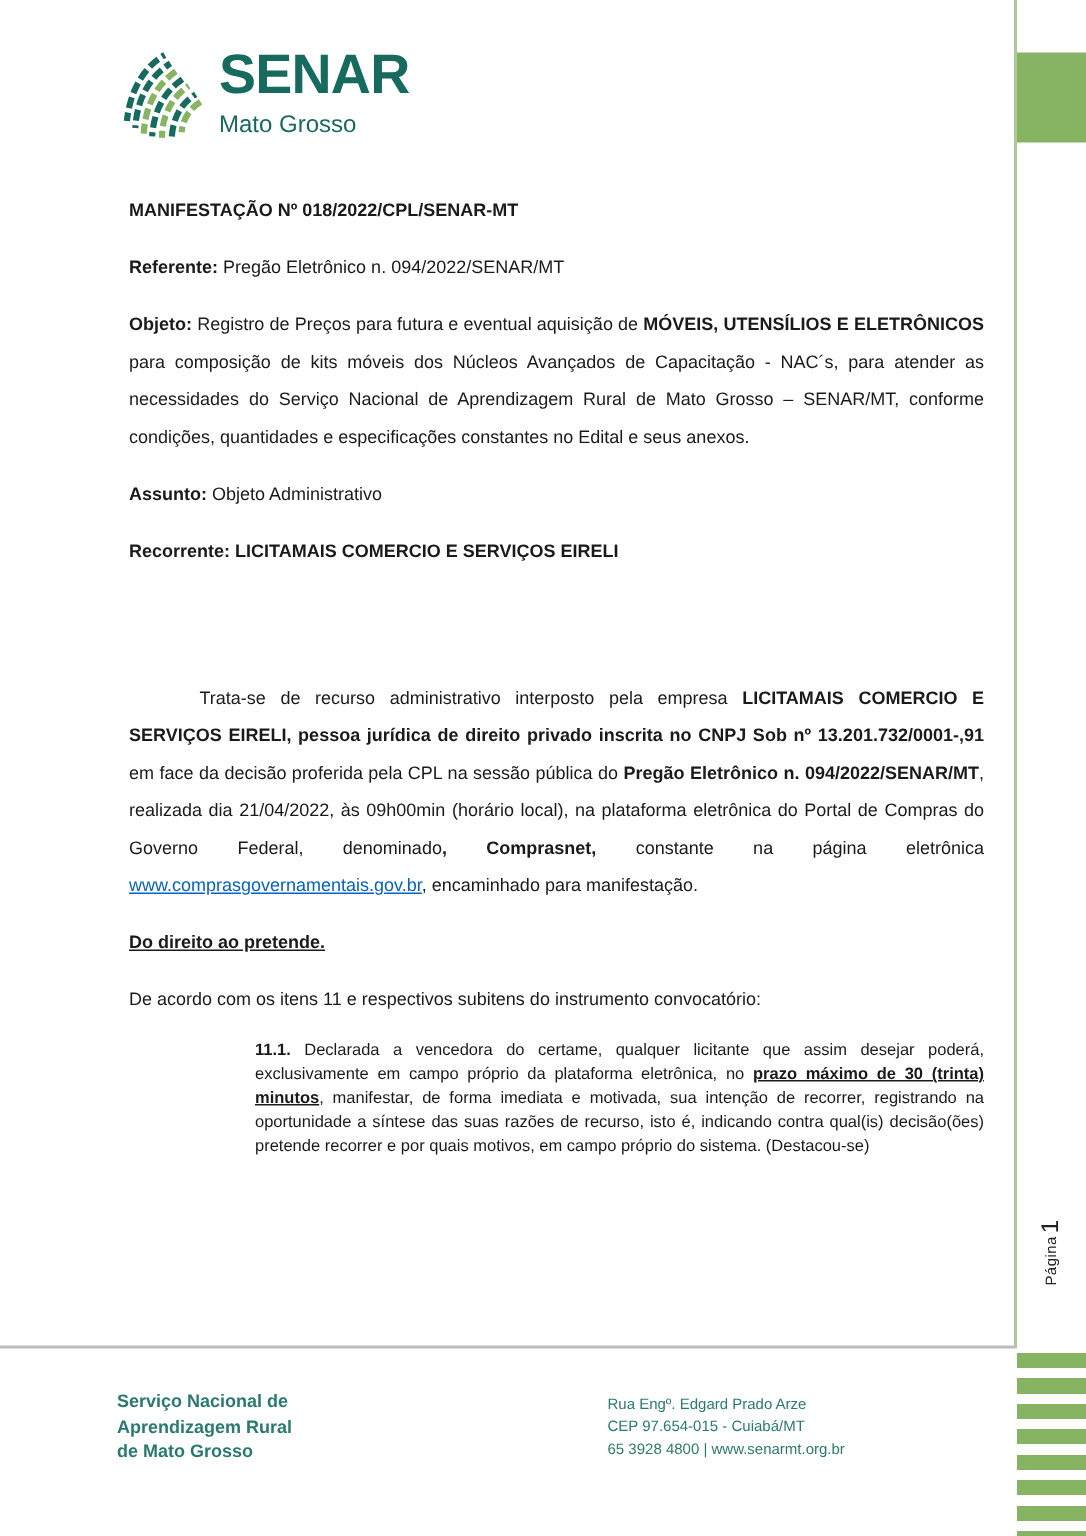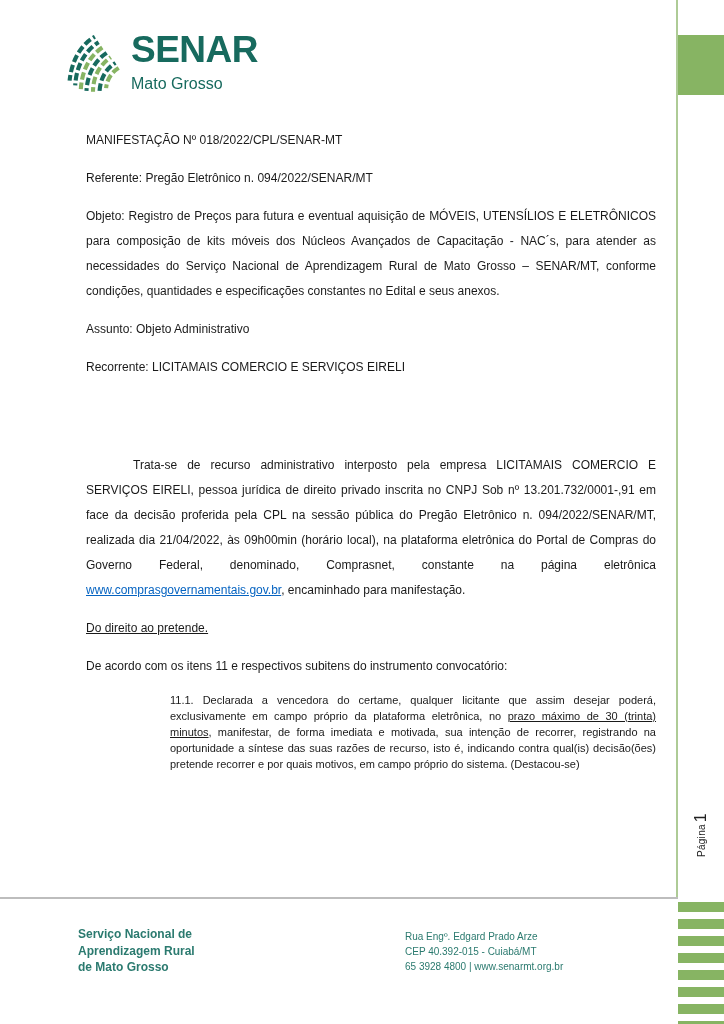--- a/index.html
+++ b/index.html
@@ -18,30 +18,30 @@
   .rail-block{position:absolute;left:678px;top:35px;right:0;height:60px;background:var(--green);}
   .rail-stripes{position:absolute;left:678px;top:902px;right:0;bottom:0;
     background:repeating-linear-gradient(to bottom,var(--green) 0 10px,#ffffff 10px 17px);}
   .rail-page{position:absolute;left:678px;top:790px;width:46px;height:90px;
     display:flex;align-items:center;justify-content:center;}
   .rail-page .rot{transform:rotate(-90deg);white-space:nowrap;color:#222;
     font-size:10px;letter-spacing:.3px;display:flex;align-items:center;gap:2px;}
   .rail-page .num{font-size:16px;line-height:1;}
 
   
-  .logo{position:absolute;left:64px;top:28px;display:flex;align-items:flex-start;}
+  .logo{position:absolute;left:79px;top:28px;display:flex;align-items:flex-start;}
   .logo svg{display:block;}
   .wordmark{margin-left:9px;color:var(--teal);margin-top:6px;}
   .wordmark .brand{font-size:37px;font-weight:bold;line-height:.88;letter-spacing:-.5px;}
   .wordmark .sub{font-size:16px;line-height:1.1;margin-top:8px;}
 
   
   .doc{position:absolute;left:86px;top:128px;width:570px;font-size:12px;line-height:25px;}
   .doc p{margin:0 0 13px;}
-  .b{font-weight:normal;}
+  .b{font-weight:bold;}
   .u{text-decoration:underline;}
   a.link{color:var(--link);text-decoration:underline;cursor:pointer;}
   .justify{text-align:justify;}
   .indent{text-indent:47px;}
   .gap-top{margin-top:73px !important;}
   .sub-indent{margin-left:47px;}
   .quote{margin-left:84px !important;font-size:11px;line-height:16px;text-align:justify;}
 
   
   .footer-line{position:absolute;left:0;top:897px;width:678px;height:2px;background:var(--divider);}
@@ -96,17 +96,17 @@
   </main>
 
   <div class="footer-line"></div>
   <div class="footer-left">
     <div>Serviço Nacional de</div>
     <div>Aprendizagem Rural</div>
     <div>de Mato Grosso</div>
   </div>
   <div class="footer-right">
     <div>Rua Engº. Edgard Prado Arze</div>
-    <div>CEP 40.392-015 - Cuiabá/MT</div>
+    <div>CEP 97.654-015 - Cuiabá/MT</div>
     <div>65 3928 4800 | www.senarmt.org.br</div>
   </div>
 
 </div>
 
 </body></html>

